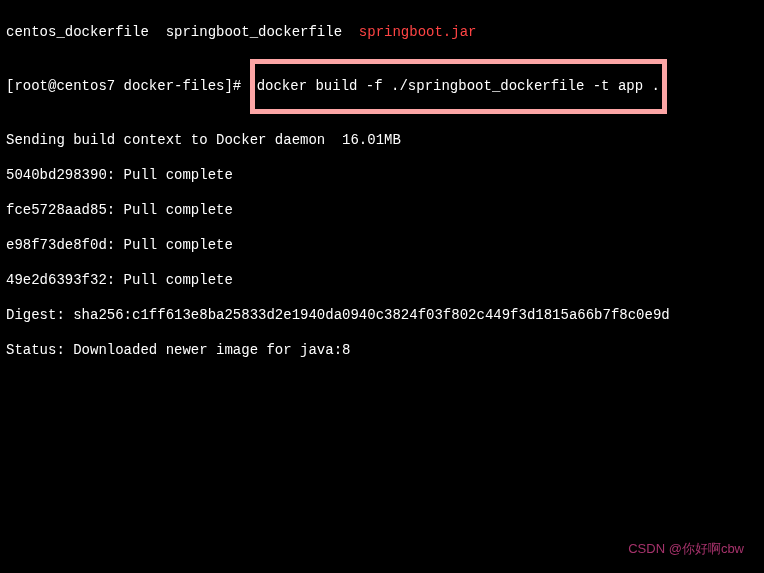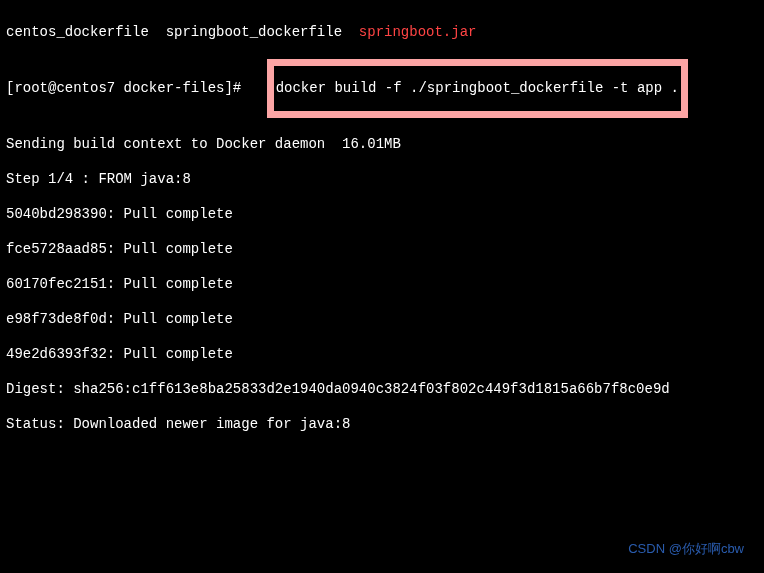--- a/index.html
+++ b/index.html
@@ -23,46 +23,43 @@
       white-space: pre;
     }
     .line {
       display: block;
     }
     .highlight-red {
       color: #ff4444;
       font-weight: normal;
     }
     .highlighted-cmd {
-      border: 7px solid #fca5a5;
+      border: 5px solid #fca5a5;
       padding: 14px 2px;
       display: inline-block;
-      margin-left: 17px;
     }
     .watermark {
       position: absolute;
       bottom: 16px;
       right: 20px;
-      color: #3b82f6;
+      color: #ec4899;
       font-size: 13px;
       font-family: sans-serif;
       opacity: 0.7;
     }
   </style>
 </head>
 <body>
 
 <div class="terminal">
 <span class="line"><span>centos_dockerfile  springboot_dockerfile  </span><span class="highlight-red">springboot.jar</span></span>
 <span class="line"><span>[root@centos7 docker-files]# </span><span class="highlighted-cmd">docker build -f ./springboot_dockerfile -t app .</span></span>
 <span class="line">Sending build context to Docker daemon  16.01MB</span>
-<span class="line">Step 1/4 : FROM java:8</span>
 <span class="line">5040bd298390: Pull complete</span>
 <span class="line">fce5728aad85: Pull complete</span>
-<span class="line">60170fec2151: Pull complete</span>
 <span class="line">e98f73de8f0d: Pull complete</span>
 <span class="line">49e2d6393f32: Pull complete</span>
 <span class="line">Digest: sha256:c1ff613e8ba25833d2e1940da0940c3824f03f802c449f3d1815a66b7f8c0e9d</span>
 <span class="line">Status: Downloaded newer image for java:8</span>
 
 
 
 
 
 

